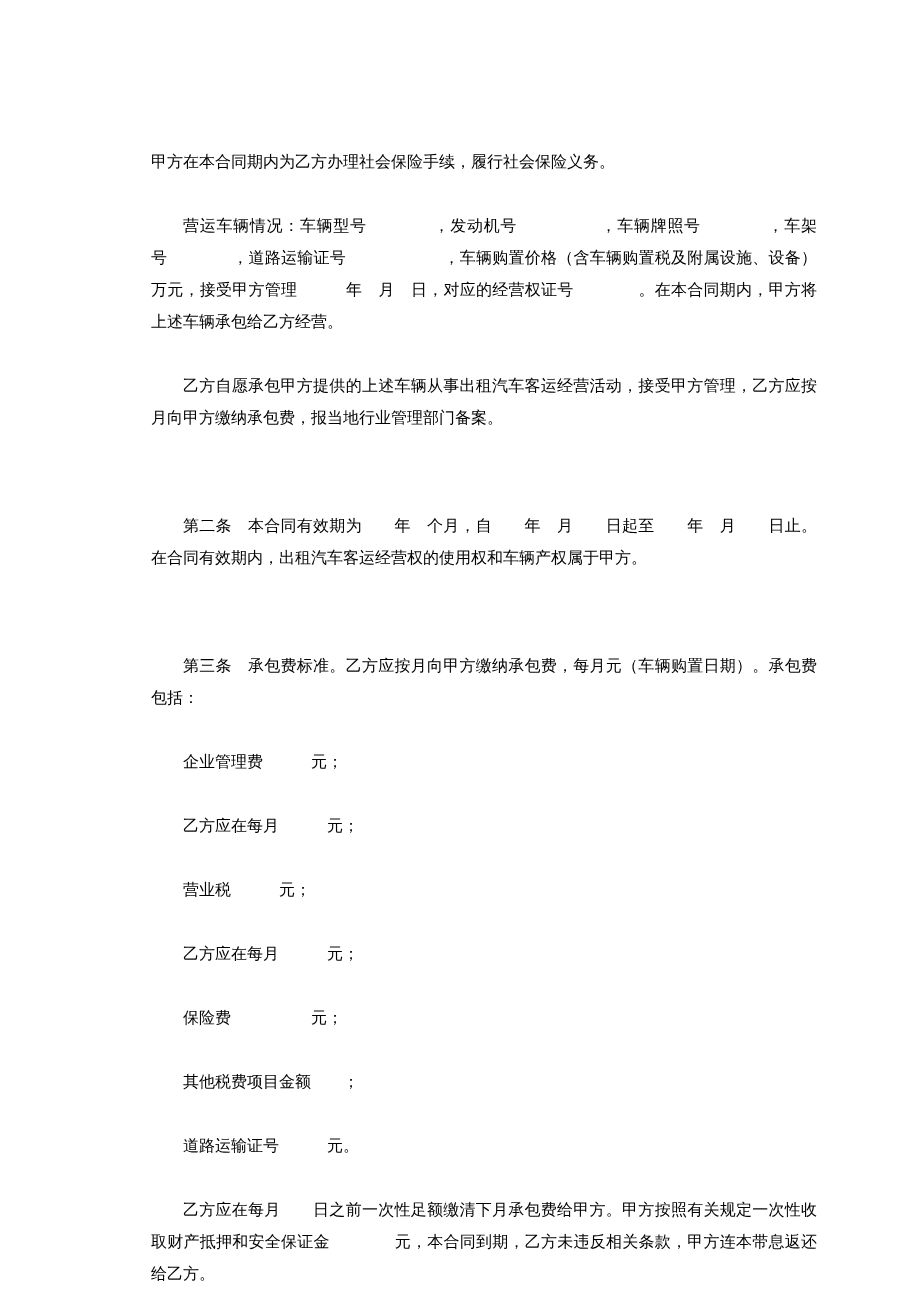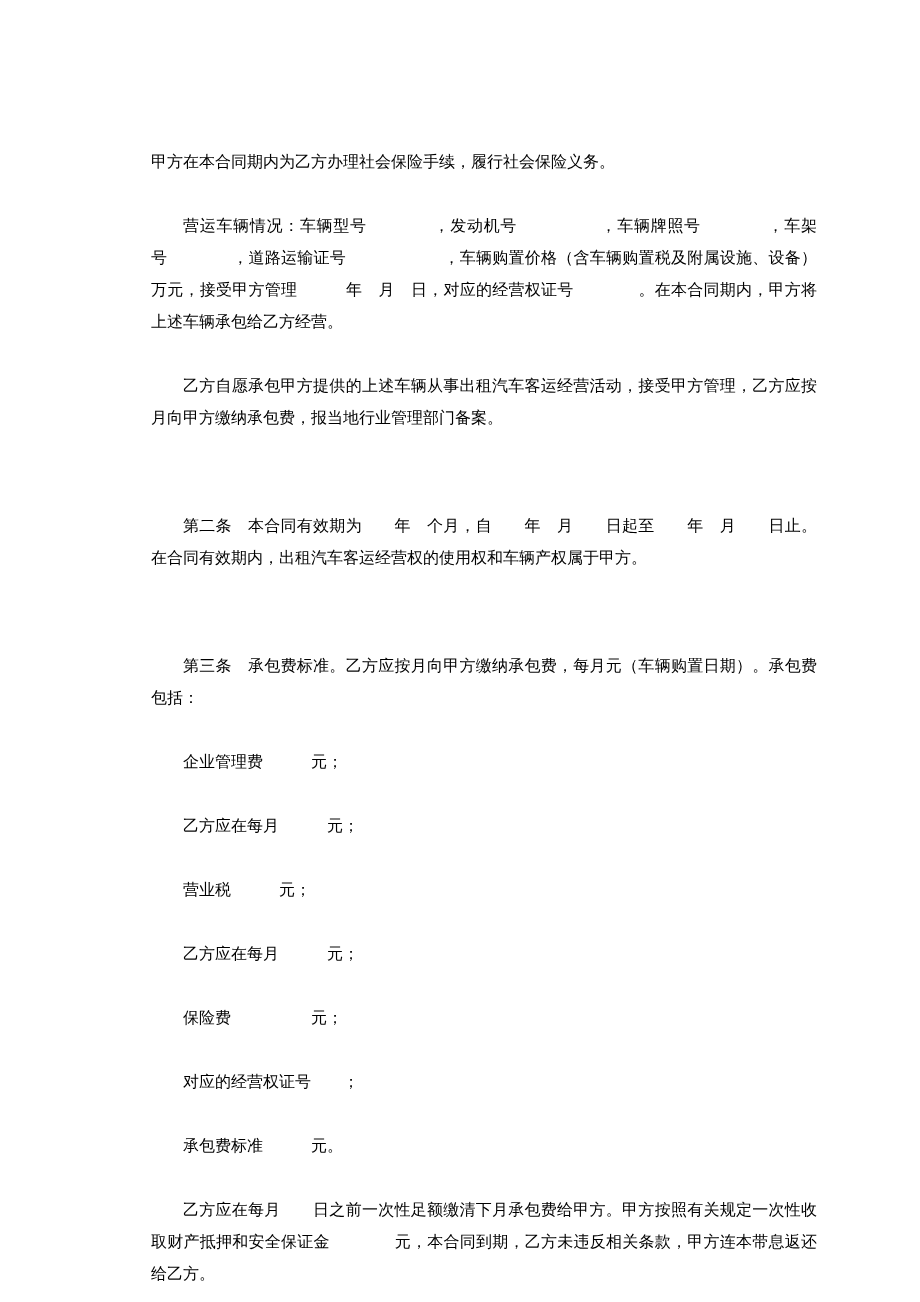--- a/index.html
+++ b/index.html
@@ -47,16 +47,16 @@
 
 <div style="height: 32px;"></div>
 
 <div class="paragraph indent">第三条　承包费标准。乙方应按月向甲方缴纳承包费，每月元（车辆购置日期）。承包费包括：</div>
 
 <div class="list-item">企业管理费　　　元；</div>
 <div class="list-item">乙方应在每月　　　元；</div>
 <div class="list-item">营业税　　　元；</div>
 <div class="list-item">乙方应在每月　　　元；</div>
 <div class="list-item">保险费　　　　　元；</div>
-<div class="list-item">对应的经营权证号　　；</div>
-<div class="list-item">承包费标准　　　元。</div>
+<div class="list-item">其他税费项目金额　　；</div>
+<div class="list-item">道路运输证号　　　元。</div>
 
 <div class="paragraph indent">乙方应在每月　　日之前一次性足额缴清下月承包费给甲方。甲方按照有关规定一次性收取财产抵押和安全保证金　　　　元，本合同到期，乙方未违反相关条款，甲方连本带息返还给乙方。</div>
 
 </body></html>

